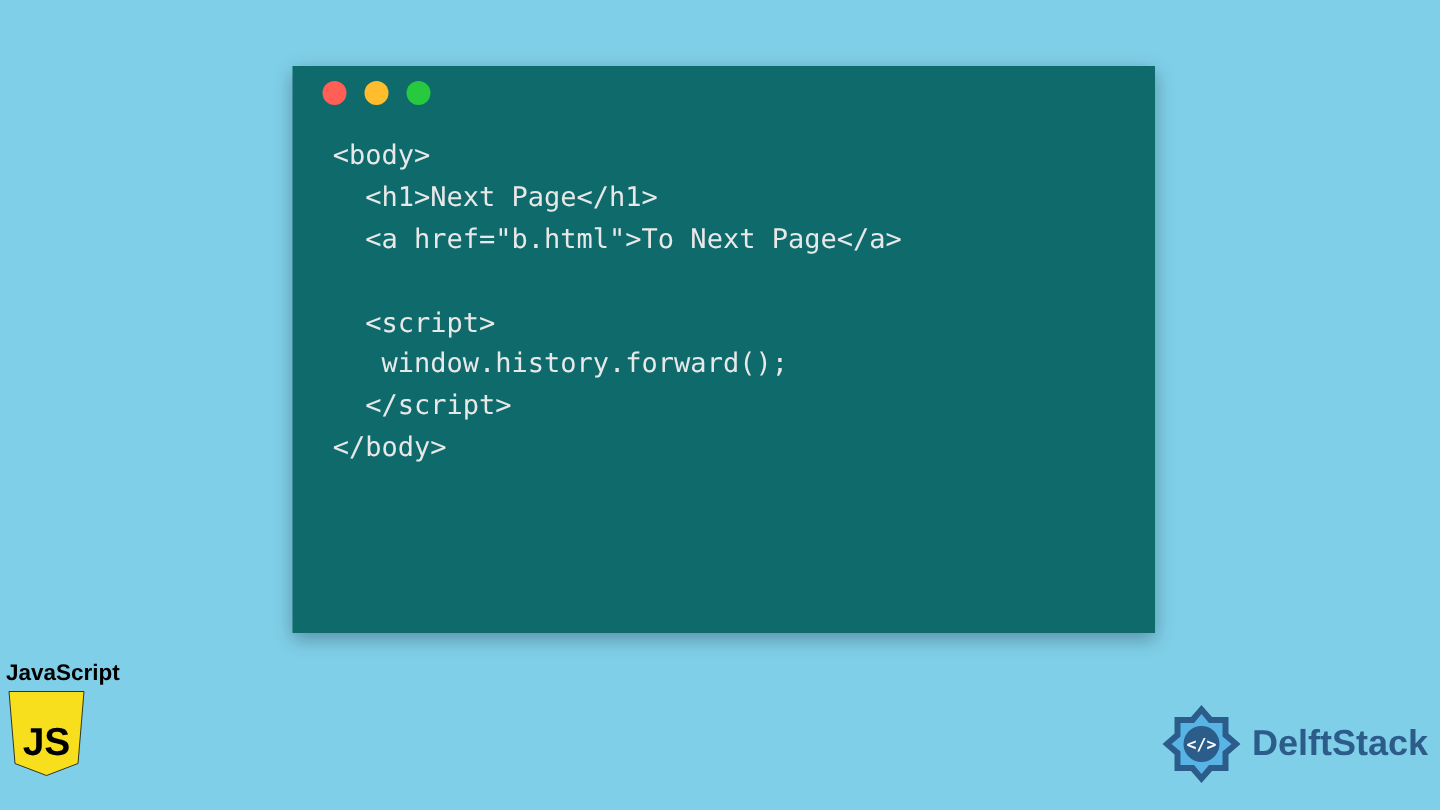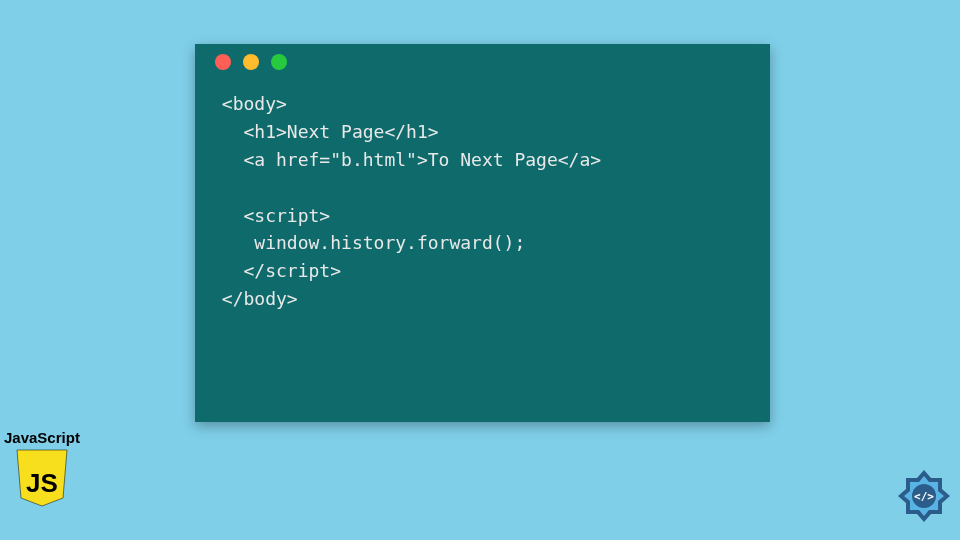--- a/index.html
+++ b/index.html
@@ -38,22 +38,21 @@
     padding: 10px 16px 16px 16px;
     color: #e8e8e8;
     font-family: Consolas, Menlo, Monaco, monospace;
     font-size: 18px;
     line-height: 1.55;
     white-space: pre;
   }
   .js-logo {
     position: absolute;
     left: 4px;
-    bottom: 28px;
-    text-align: center;
+    bottom: 16px;
   }
   .js-label {
     font-size: 15px;
     font-weight: bold;
     color: #000;
     margin-bottom: 2px;
   }
   .js-shield {
     width: 54px;
     height: 60px;
@@ -106,13 +105,14 @@
 
 <div class="delft-logo">
   <svg class="delft-icon" viewBox="0 0 56 56">
     <g transform="translate(28,28)">
       <polygon points="0,-26 7,-18 18,-18 18,-7 26,0 18,7 18,18 7,18 0,26 -7,18 -18,18 -18,7 -26,0 -18,-7 -18,-18 -7,-18" fill="#2b5c8a"></polygon>
       <polygon points="0,-20 5,-14 14,-14 14,-5 20,0 14,5 14,14 5,14 0,20 -5,14 -14,14 -14,5 -20,0 -14,-5 -14,-14 -5,-14" fill="#58b4e5"></polygon>
       <circle r="12" fill="#2b5c8a"></circle>
       <text x="0" y="4" font-family="monospace" font-size="11" font-weight="bold" fill="#fff" text-anchor="middle">&lt;/&gt;</text>
     </g>
   </svg>
+  <div class="delft-text">DelftStack</div>
 </div>
 
 </body></html>

